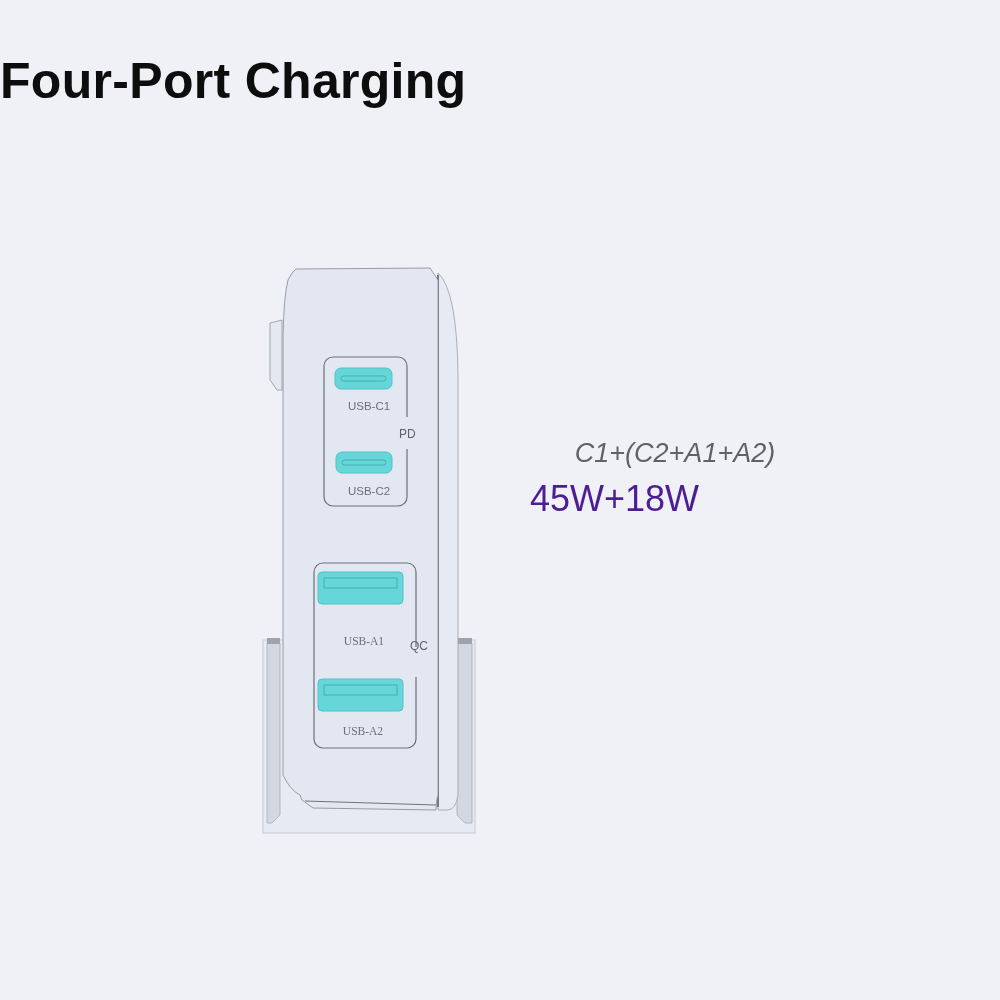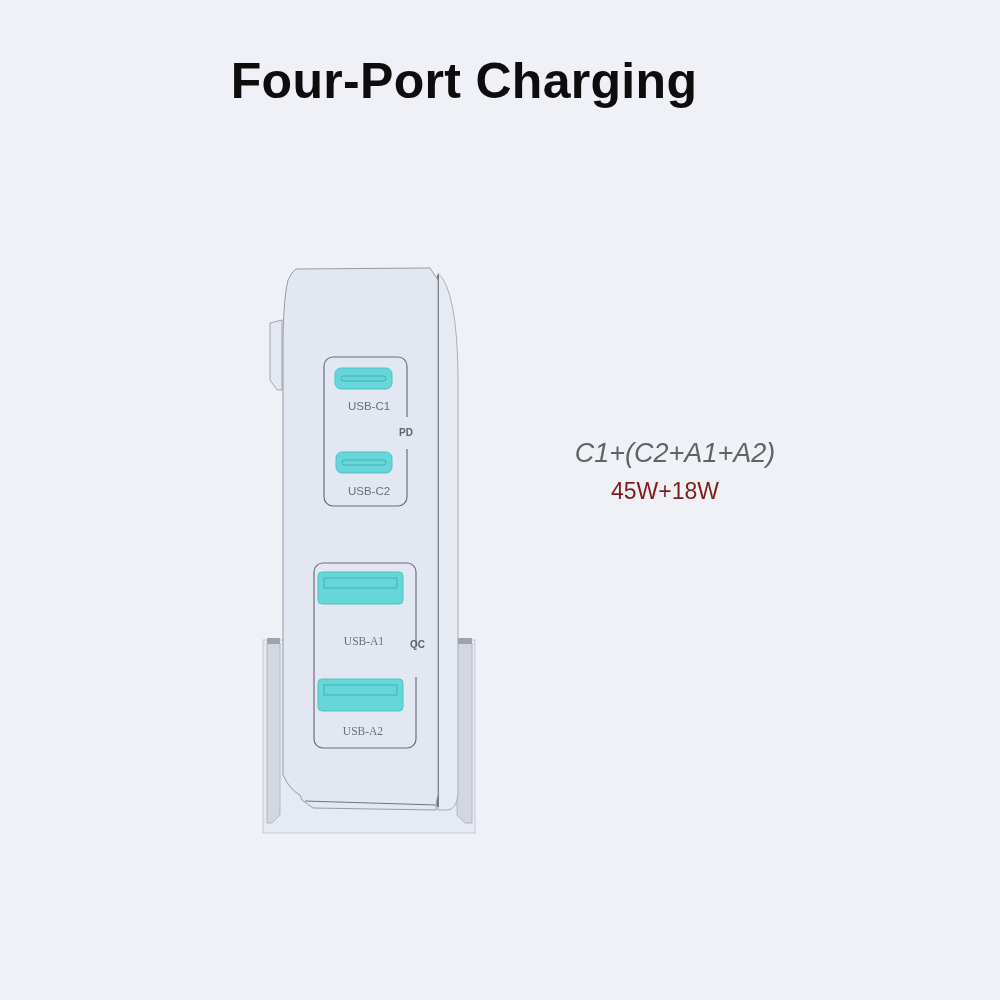--- a/index.html
+++ b/index.html
@@ -4,40 +4,40 @@
   <style>
     html, body { margin: 0; padding: 0; }
     body {
       width: 1000px; height: 1000px; overflow: hidden;
       background: #eff1f6;
       font-family: "Liberation Sans", "DejaVu Sans", sans-serif;
       position: relative;
     }
     .title {
       position: absolute; left: 0; top: 52px; width: 928px;
-      text-align: center; font-size: 50px; font-weight: bold;
+      text-align: left; font-size: 50px; font-weight: bold;
       color: #0d0d0d; letter-spacing: 0.3px;
     }
     .device { position: absolute; left: 250px; top: 255px; width: 260px; height: 590px; }
     .device svg { position: absolute; left: 0; top: 0; }
 
     .port-label {
       position: absolute; font-size: 11.5px; color: #6b6f78;
       text-align: center; width: 88px;
     }
     .group-label {
-      position: absolute; font-size: 10px; font-weight: bold; color: #5e626b;
+      position: absolute; font-size: 12px; font-weight: normal; color: #5e626b;
     }
     .formula {
       position: absolute; left: 540px; top: 438px; width: 270px;
       text-align: center; font-size: 27px; color: #606266; font-style: italic;
     }
     .power {
       position: absolute; left: 530px; top: 478px; width: 270px;
-      text-align: center; font-size: 23px; color: #7f1d1d;
+      font-size: 36px; color: #4c1d95;
     }
   </style>
 </head>
 <body>
 
 <div class="title">Four-Port Charging</div>
 
 <div class="device">
   <svg width="260" height="590" viewBox="0 0 260 590">
 

